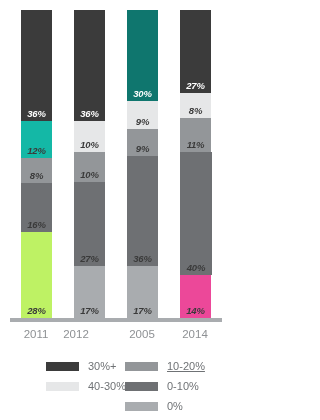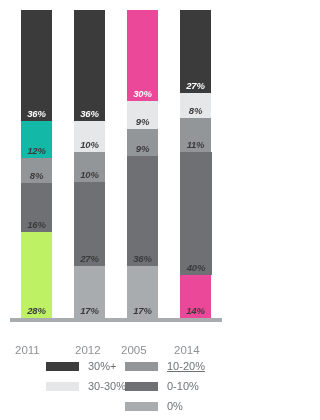--- a/index.html
+++ b/index.html
@@ -84,27 +84,27 @@
     position: absolute;
     left: 0;
     top: 326px;
     width: 230px;
     height: 18px;
   }
 
   .axis-label {
     position: absolute;
     width: 42px;
+    text-align: center;
     font-size: 11.5px;
     color: #8e9194;
     line-height: 16px;
-    margin-top: 16px;
   }
   .axis-label.a0 { left: 15px; }
-  .axis-label.a1 { left: 75px; }
+  .axis-label.a1 { left: 55px; }
   .axis-label.a2 { left: 121px; }
   .axis-label.a3 { left: 174px; }
 
   
   .legend {
     position: absolute;
     left: 0;
     top: 356px;
     width: 230px;
     height: 62px;
@@ -174,21 +174,21 @@
       </div>
       <div class="segment" style="height: 27%; background: rgb(110, 112, 115);">
         <span class="seg-label on-light">27%</span>
       </div>
       <div class="segment" style="height: 17%; background: rgb(169, 172, 175);">
         <span class="seg-label on-light">17%</span>
       </div>
     </div>
 
     <div class="bar-group g2">
-      <div class="segment" style="height: 30%; background: #ec4899;">
+      <div class="segment" style="height: 30%; background: #0f766e;">
         <span class="seg-label on-dark">30%</span>
       </div>
       <div class="segment" style="height: 9%; background: rgb(230, 231, 232);">
         <span class="seg-label on-light">9%</span>
       </div>
       <div class="segment" style="height: 9%; background: rgb(147, 150, 153);">
         <span class="seg-label on-light">9%</span>
       </div>
       <div class="segment" style="height: 36%; background: rgb(110, 112, 115);">
         <span class="seg-label on-light">36%</span>
@@ -229,21 +229,21 @@
 
   <div class="legend">
 
     <div class="legend-col col-left">
       <div class="legend-item">
         <span class="legend-swatch" style="background: rgb(59, 59, 59);"></span>
         <span class="legend-text" style="color: rgb(111, 114, 117);">30%+</span>
       </div>
       <div class="legend-item">
         <span class="legend-swatch" style="background: rgb(230, 231, 232);"></span>
-        <span class="legend-text" style="color: rgb(111, 114, 117);">30-30%</span>
+        <span class="legend-text" style="color: rgb(111, 114, 117);">40-30%</span>
       </div>
     </div>
 
     <div class="legend-col col-right">
       <div class="legend-item">
         <span class="legend-swatch" style="background: rgb(147, 150, 153);"></span>
         <span class="legend-text" style="color: rgb(111, 114, 117); text-decoration: underline;">10-20%</span>
       </div>
       <div class="legend-item">
         <span class="legend-swatch" style="background: rgb(110, 112, 115);"></span>

